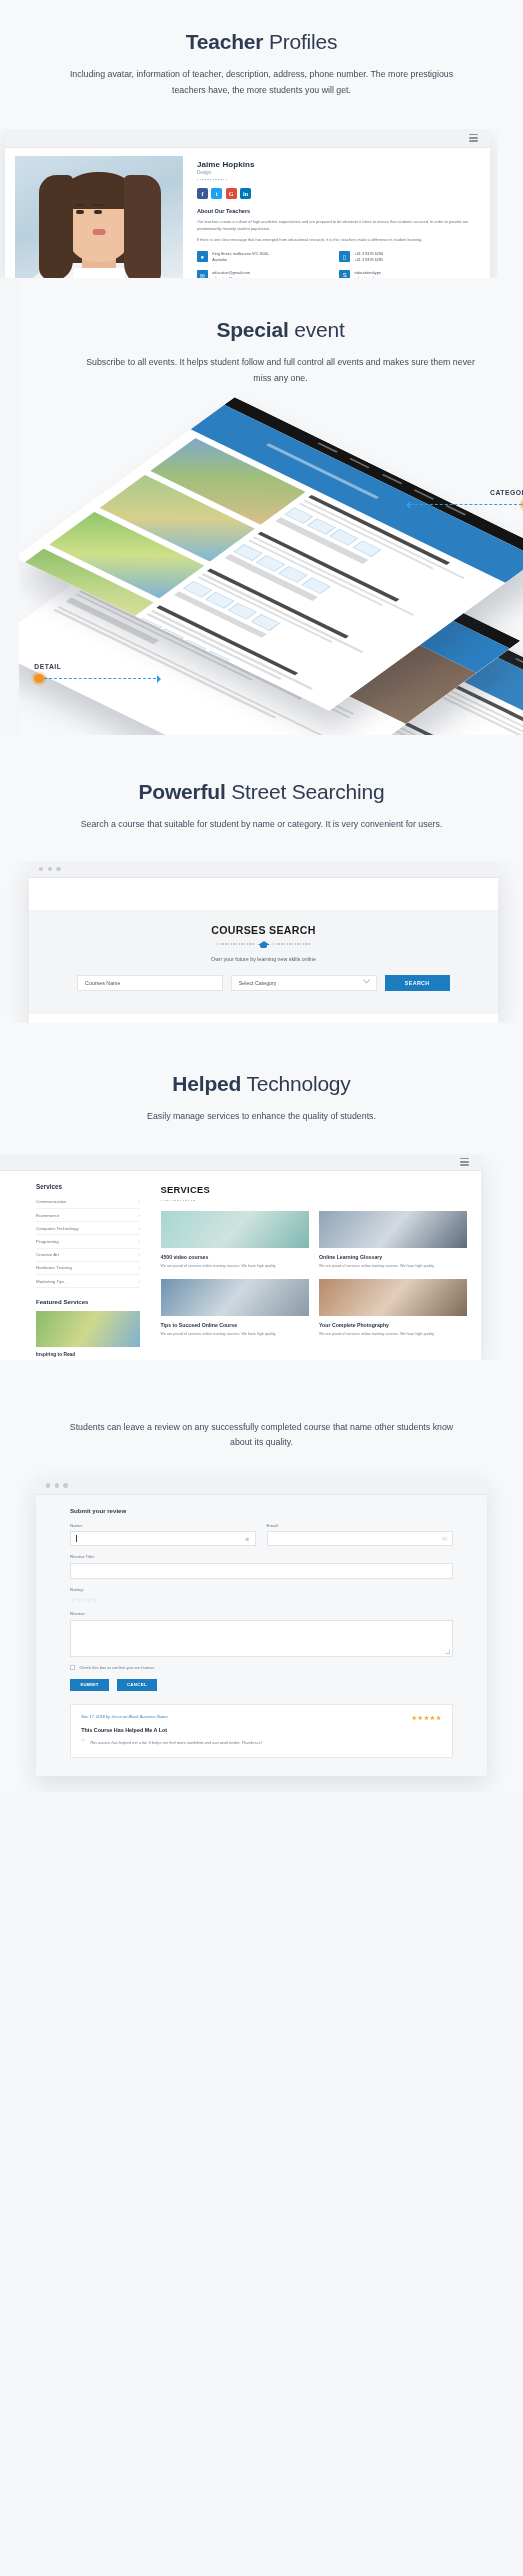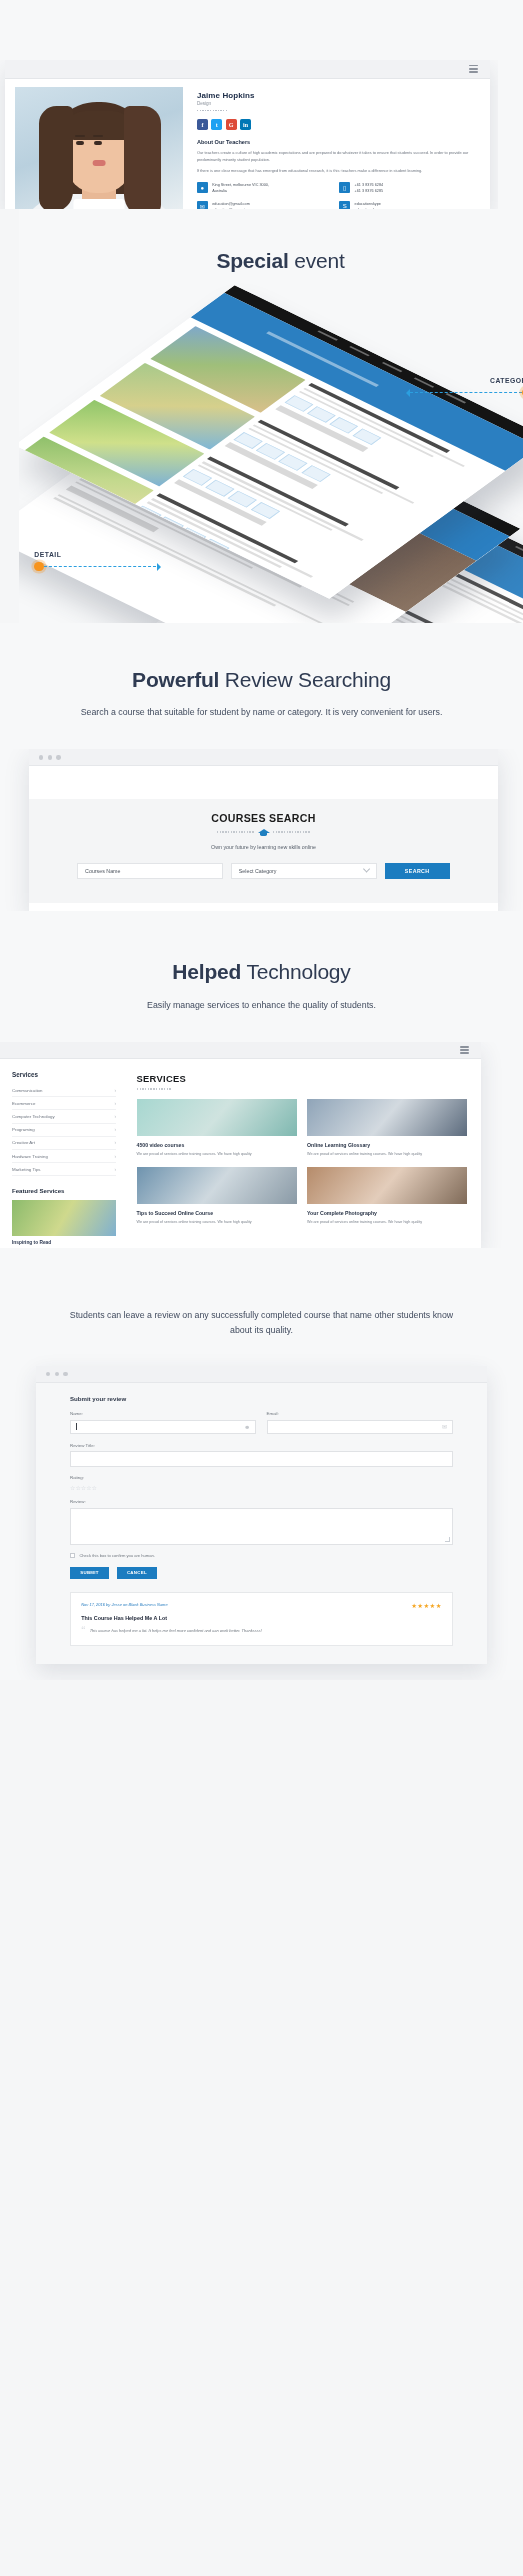--- a/index.html
+++ b/index.html
@@ -178,21 +178,21 @@
   .fld.cat { width: 146px; justify-content: space-between; }
   .chev { width:5.1px;height:5.1px;border-right:1px solid #b6bbc2;border-bottom:1px solid #b6bbc2;transform:rotate(45deg) translate(-1.7px,-1.7px); }
   .btn-search { width: 65px; height:15.3px; background:#1b7cc0; color:#fff; font-size:5.3px; font-weight:700; letter-spacing:0.4px;
     display:flex; align-items:center; justify-content:center; }
 
   
   #sec-service { padding-top: 48px; background:#f7f8f9; }
   .srv-stage { margin-top: 29px; width: 523px; height: 206px; position:relative; overflow:hidden; }
   .srv-browser { position:absolute; left:0; top:0; width: 481px; height: 206px; background:#fff; box-shadow: 0 8.5px 22px rgba(40,50,70,.12); }
   .srv-bar { height: 17px; background:#f1f2f4; border-bottom:0.9px solid #e5e7ea; display:flex; align-items:center; justify-content:flex-end; padding-right:12px; }
-  .srv-body { display:flex; height: 189px; }
+  .srv-body { display:flex; height: 189px; margin-left: 24px; }
   .srv-side { width: 128px; flex:none; padding: 12px 12px 0 12px; }
   .srv-side h4 { font-size: 6.3px; font-weight:700; color:#1f2a3c; }
   .srv-side ul { list-style:none; margin-top: 6px; }
   .srv-side li { display:flex; justify-content:space-between; align-items:center; font-size:4.4px; color:#6f7681;
     padding: 3.6px 0; border-bottom:0.9px solid #f0f1f3; }
   .srv-side li .gt { color:#b7bcc3; font-size:4.6px; }
   .feat { margin-top: 10.2px; }
   .feat h4 { font-size: 6.1px; font-weight:700; color:#1f2a3c; }
   .feat .thumb { width: 100%; height: 36px; margin-top: 6px; background: linear-gradient(120deg,#8cbb6c,#cfd98d,#7fb0d0); }
   .feat .ft { font-size: 4.8px; font-weight:700; color:#2b3750; margin-top: 4.3px; }
@@ -243,20 +243,24 @@
   .rv-ct { font-size: 5.4px; font-weight:700; color:#22293a; margin-top: 5.1px; }
   .rv-quote { display:flex; gap:4.3px; margin-top: 6px; }
   .rv-qm { font-size: 9.4px; color:#d4d8dd; font-family:"Liberation Serif",serif; line-height:.8; }
   .rv-qt { font-size: 4px; line-height:1.8; color:#70777f; font-style: italic; }
   .pad-bottom { height: 15.3px; }
 </style>
 </head>
 <body>
 
 <div class="section bg-grad" id="sec-teacher">
+  <div class="sec-head">
+    <h1 class="sec-title"><b>Teacher</b><span> Profiles</span></h1>
+    <p class="sec-sub">Including avatar, information of teacher, description, address, phone number. The more prestigious teachers have, the more students you will get.</p>
+  </div>
 
   <div class="teacher-stage">
     <div class="browser-outer">
       <div class="browser-bar">
         <span class="hamb">
             <i></i>
             <i></i>
             <i></i>
           </span>
       </div>
@@ -309,20 +313,21 @@
           </div>
         </div>
       </div>
     </div>
   </div>
 </div>
 
 <div class="section bg-grad" id="sec-event">
   <div class="sec-head">
     <h1 class="sec-title"><b>Special</b><span> event</span></h1>
+    <p class="sec-sub">Subscribe to all events. It helps student follow and full control all events and makes sure them never miss any one.</p>
   </div>
 
   <div class="iso-stage">
     <div class="iso-shot iso-c">
       <div class="sh-topbar">
           <div class="dotrow">
             <s></s>
             <s></s>
             <s></s>
           </div>
@@ -466,21 +471,21 @@
         <span class="knob"></span>
         <span class="dash"></span>
         <span class="arrow-r"></span>
       </span>
     </div>
   </div>
 </div>
 
 <div class="section bg-grad" id="sec-search">
   <div class="sec-head">
-    <h1 class="sec-title"><b>Powerful</b><span> Review Searching</span></h1>
+    <h1 class="sec-title"><b>Powerful</b><span> Street Searching</span></h1>
     <p class="sec-sub">Search a course that suitable for student by name or category. It is very convenient for users.</p>
   </div>
 
   <div class="search-stage">
     <div class="srch-browser">
       <div class="srch-bar">
         <s></s>
           <s></s>
           <s></s>
       </div>

